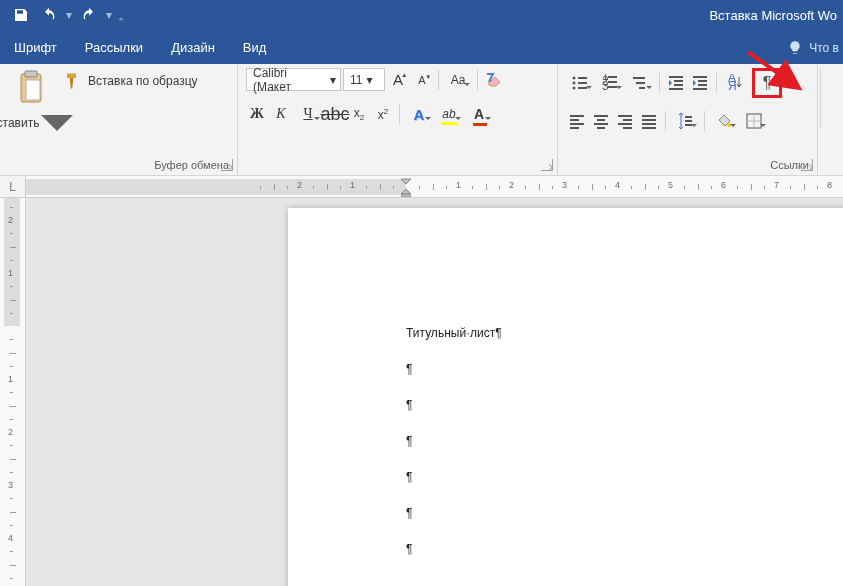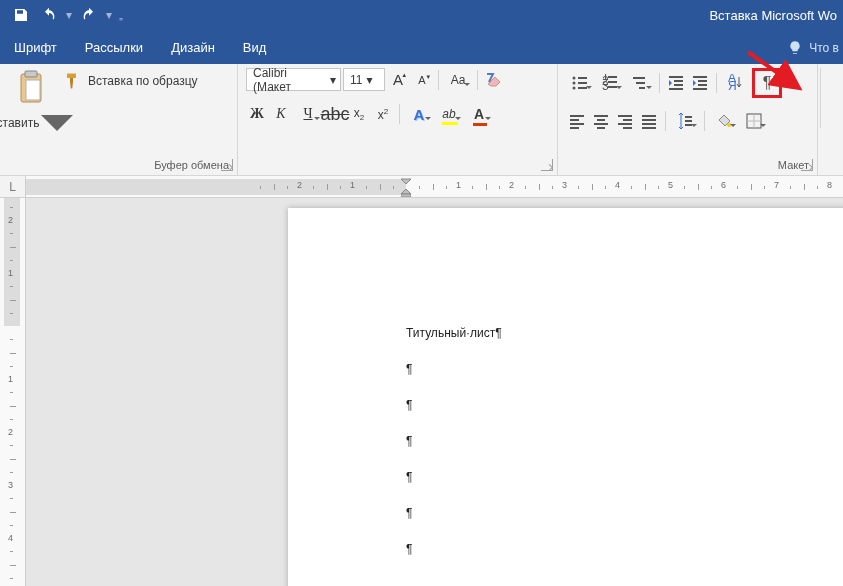--- a/index.html
+++ b/index.html
@@ -371,21 +371,21 @@
               <rect x="2" y="2" width="14" height="14" fill="none" stroke="#555"></rect>
               <line x1="2" y1="9" x2="16" y2="9" stroke="#bbb"></line>
               <line x1="9" y1="2" x2="9" y2="16" stroke="#bbb"></line>
             </svg>
             <svg class="dnib" viewBox="0 0 6 6">
               <path d="M0 1l3 3 3-3z" fill="#666"></path>
             </svg>
           </div>
       </div>
     </div>
-    <div class="group-label">Макет</div>
+    <div class="group-label">Ссылки</div>
     <div class="launcher"></div>
   </div>
 
   <div class="group styles-stub">
     <div class="box"></div>
   </div>
 </div>
 
 <div class="arrow-annot" style="left:740px;top:46px">
   <svg width="80" height="55">

